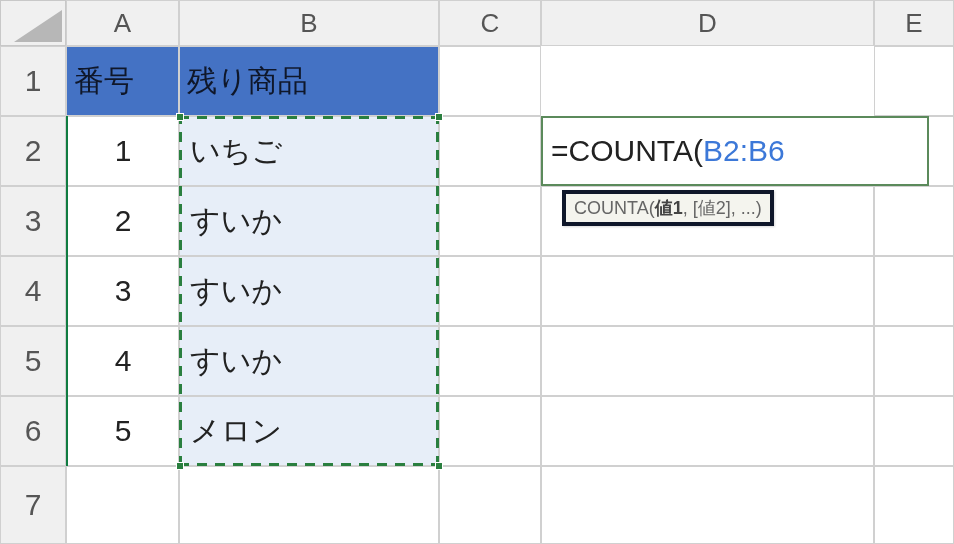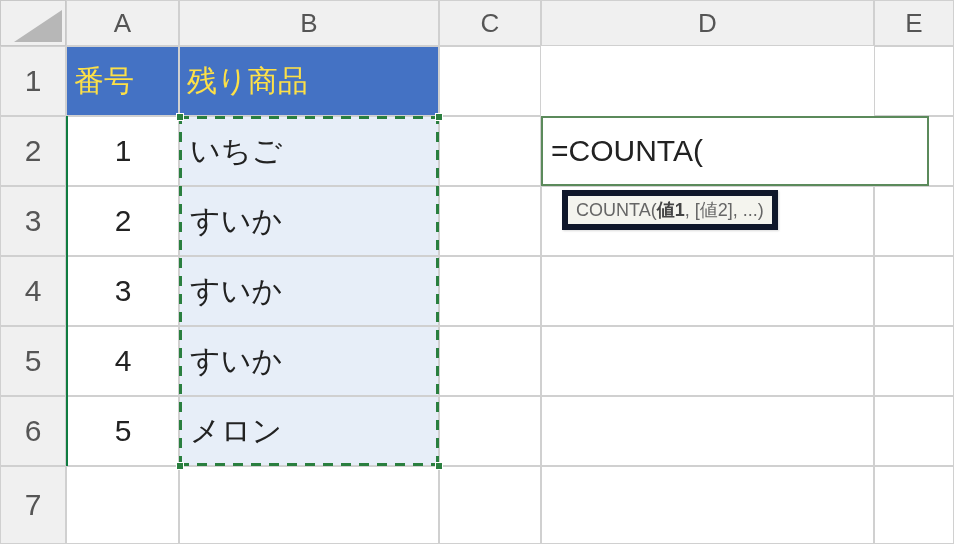--- a/index.html
+++ b/index.html
@@ -54,21 +54,21 @@
   }
   .cell {
     background: #fff;
     color: #222;
     font-size: 30px;
     padding: 0 10px;
   }
   .cell.center { justify-content: center; }
   .cell.header-blue {
     background: #4472c4;
-    color: #fde047;
+    color: #0f172a;
     padding-left: 7px;
   }
   .cell.tint-blue {
     background: #e7eef8;
   }
   .cell.data-A { border-left: 2px solid #4472c4; }
   .marching {
     position: absolute;
     border: 0;
     pointer-events: none;
@@ -95,21 +95,21 @@
     color: #222;
     display: flex;
     align-items: center;
     white-space: pre;
   }
   .formula-text .fn { color: #222; }
   .formula-text .ref { color: #3c78d8; }
   .tooltip {
     position: absolute;
     background: #f4f4ee;
-    border: 6px solid #0f172a;
+    border: 4px solid #0f172a;
     font-size: 18px;
     color: #666;
     padding: 2px 8px;
     box-shadow: 1px 1px 2px rgba(0,0,0,.15);
   }
   .tooltip .tip-bold { font-weight: bold; color: #444; }
   .handle {
     position: absolute;
     width: 8px; height: 8px;
     background: #2a7f3f;
@@ -182,20 +182,20 @@
 
   <div class="marching" style="left:179px;top:116px;width:260px;height:350px"></div>
   <div class="handle" style="left:176px;top:113px"></div>
   <div class="handle" style="left:435px;top:113px"></div>
   <div class="handle" style="left:176px;top:462px"></div>
   <div class="handle" style="left:435px;top:462px"></div>
 
   <div class="active-edit" style="left:541px;top:116px;width:388px;height:70px"></div>
 
   <div class="formula-text" style="left:551px;top:116px;height:70px">
-    <span class="fn">=</span><span class="fn">COUNTA(</span>
+    <span class="fn">=</span><span class="fn">COUNTA(</span><span class="ref">B2:B6</span>
   </div>
 
   <div class="tooltip" style="left:562px;top:190px">
     <span>COUNTA(</span><span class="tip-bold">値1</span><span>, [値2], ...)</span>
   </div>
 
 </div>
 
 </body></html>

